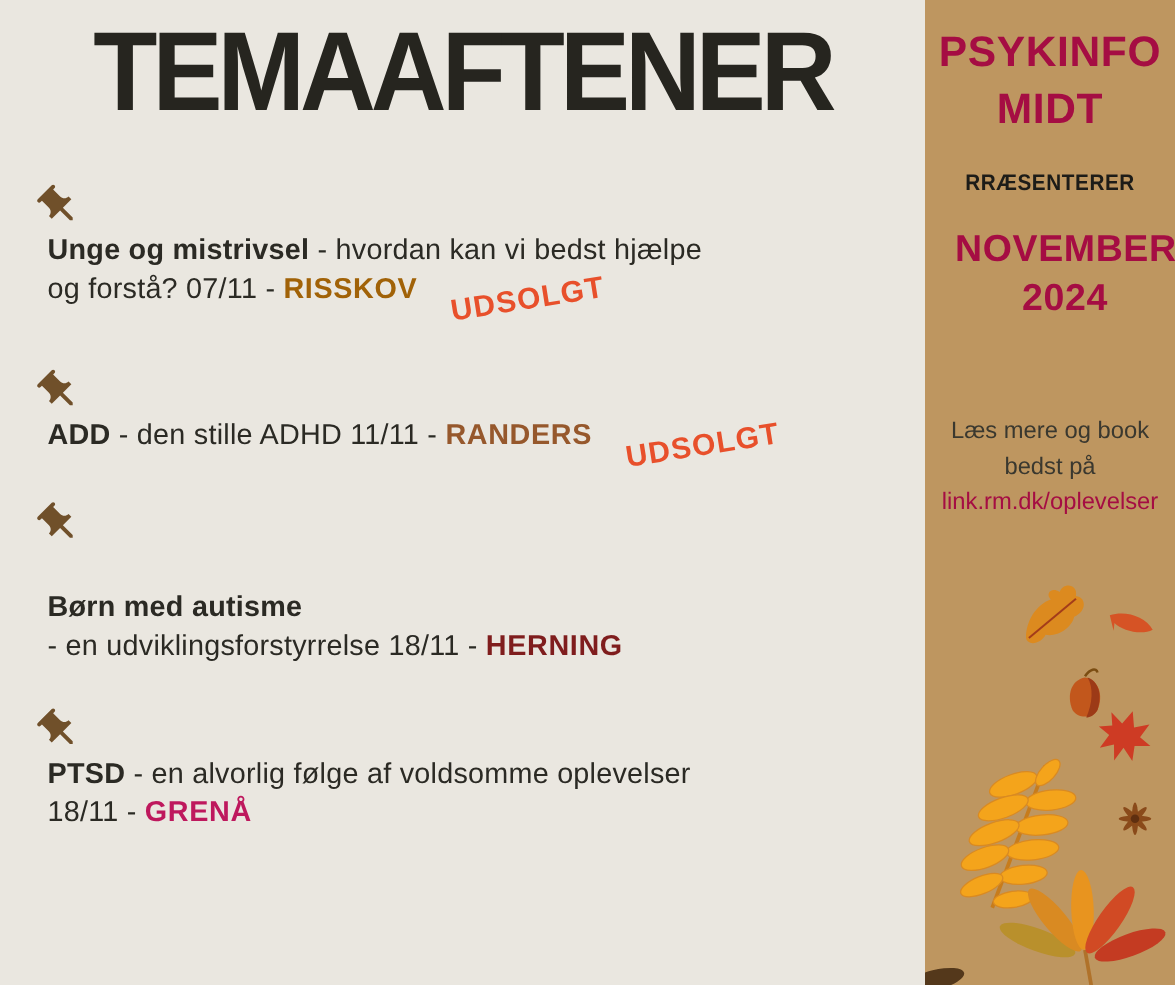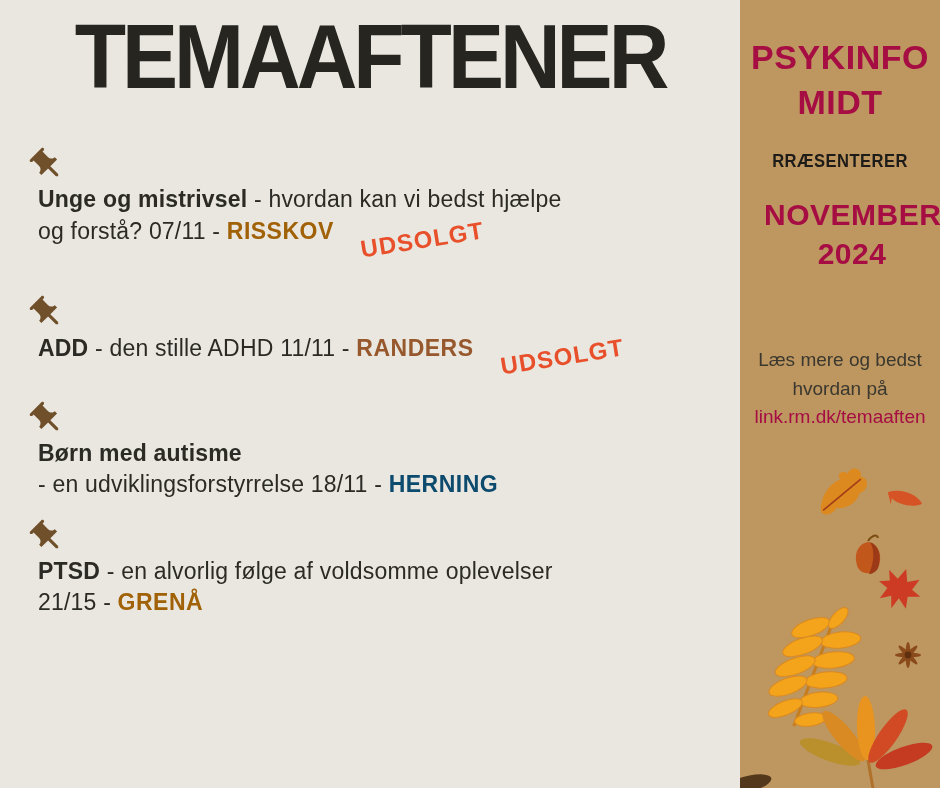--- a/index.html
+++ b/index.html
@@ -11,38 +11,38 @@
   .main{position:absolute;left:0;top:0;width:740px;height:788px;background:#eae7e0;}
   .title{
     margin:0;position:absolute;top:6px;left:0;width:740px;text-align:center;
     font-size:84px;font-weight:900;letter-spacing:-4px;color:#26251f;
     transform:scaleY(1.07);transform-origin:top center;white-space:nowrap;
   }
   .events{position:absolute;left:28px;top:0;width:700px;height:788px;}
   .event{position:absolute;display:flex;align-items:flex-start;flex-direction:column;}
   .event:nth-child(1){top:146px;}
   .event:nth-child(2){top:294px;}
-  .event:nth-child(3){top:400px;}
-  .event:nth-child(4){top:518px;}
+  .event:nth-child(3){top:400px;gap:32px;}
+  .event:nth-child(4){top:565px;}
   .event:nth-child(5){top:665px;}
   .pin{flex:0 0 auto;width:38px;height:38px;margin-top:0;}
   .pin svg{width:38px;height:38px;fill:#70502a;}
   .event-text{margin-left:10px;font-size:23px;line-height:31px;color:#2b2a24;letter-spacing:.2px;white-space:nowrap;}
   .event-text .b{font-weight:bold;}
   .event-text .city{font-weight:bold;letter-spacing:.5px;}
   .soldout{
     display:inline-block;font-weight:bold;font-size:24px;letter-spacing:1px;
     color:#e8502b;transform:translateY(9px) rotate(-9deg);margin-left:26px;
   }
   
   .sidebar{
     position:absolute;left:740px;top:0;width:200px;height:788px;background:#be9660;
     text-align:center;overflow:hidden;
   }
-  .brand{margin-top:35px;font-size:34px;line-height:45px;font-weight:bold;color:#a50d43;letter-spacing:.5px;}
+  .brand{margin-top:20px;font-size:34px;line-height:45px;font-weight:bold;color:#a50d43;letter-spacing:.5px;}
   .presents{margin-top:26px;font-size:18px;font-weight:bold;color:#1d1c18;letter-spacing:.5px;transform:scaleX(.92);}
   .month{margin-top:23px;font-size:30px;line-height:39px;font-weight:bold;color:#a50d43;letter-spacing:.5px;padding-left:24px;}
   .info{margin-top:72px;font-size:19px;line-height:29px;color:#3a382f;}
   .link{font-size:19px;line-height:27px;color:#a50d43;text-decoration:none;display:block;}
   .leaves{position:absolute;left:0;top:430px;width:200px;height:358px;}
 </style>
 </head>
 <body>
 
 <div class="poster">
@@ -78,53 +78,53 @@
         <div class="event">
   <span class="pin">
     <svg viewBox="0 0 24 24" aria-hidden="true">
       <g transform="rotate(-45 12 12)">
         <path d="M16 9V4h1c.55 0 1-.45 1-1s-.45-1-1-1H7c-.55 0-1 .45-1 1s.45 1 1 1h1v5c0 1.66-1.34 3-3 3v2h5.97v7l1 1 1-1v-7H19v-2c-1.66 0-3-1.34-3-3z"></path>
       </g>
     </svg>
   </span>
 <div class="event-text">
             <div class="line"><span class="b">Børn med autisme</span></div>
-            <div class="line"><span>- en udviklingsforstyrrelse 18/11 - </span><span class="b city" style="color: #0c4a6e; margin-top: 41px;">HERNING</span></div>
+            <div class="line"><span>- en udviklingsforstyrrelse 18/11 - </span><span class="b city" style="color: #7f1d1d; margin-top: 41px;">HERNING</span></div>
           </div>
         </div>
         <div class="event">
   <span class="pin">
     <svg viewBox="0 0 24 24" aria-hidden="true">
       <g transform="rotate(-45 12 12)">
         <path d="M16 9V4h1c.55 0 1-.45 1-1s-.45-1-1-1H7c-.55 0-1 .45-1 1s.45 1 1 1h1v5c0 1.66-1.34 3-3 3v2h5.97v7l1 1 1-1v-7H19v-2c-1.66 0-3-1.34-3-3z"></path>
       </g>
     </svg>
   </span>
 <div class="event-text">
             <div class="line"><span class="b">PTSD</span><span> - en alvorlig følge af voldsomme oplevelser</span></div>
-            <div class="line"><span>21/15 - </span><span class="b city" style="color: #a16207;">GRENÅ</span></div>
+            <div class="line"><span>18/11 - </span><span class="b city" style="color: #be185d;">GRENÅ</span></div>
           </div>
         </div>
       </div>
   </div>
 
   <div class="sidebar">
     <div class="brand">
       <div>PSYKINFO</div>
       <div>MIDT</div>
     </div>
     <div class="presents">RRÆSENTERER</div>
     <div class="month">
       <div>NOVEMBER</div>
       <div>2024</div>
     </div>
     <div class="info">
-      <div>Læs mere og bedst</div>
-      <div>hvordan på</div>
-      <a class="link" href="#">link.rm.dk/temaaften</a>
+      <div>Læs mere og book</div>
+      <div>bedst på</div>
+      <a class="link" href="#">link.rm.dk/oplevelser</a>
     </div>
 
     <svg class="leaves" viewBox="0 0 200 358" aria-hidden="true">
 
       <g transform="translate(105,62) rotate(-28)">
         <path d="M-30,5 C-24,-7 -10,-15 2,-13 C0,-19 7,-22 11,-15 C18,-21 27,-13 21,-6 C28,-1 23,9 12,8 C6,15 -8,16 -15,10 C-22,15 -32,11 -30,5 Z" fill="#dc8a1f"></path>
         <path d="M-28,6 L20,-4" stroke="#a33c1a" stroke-width="1.6" fill="none"></path>
       </g>
 
       <g transform="translate(165,68) rotate(25)">

